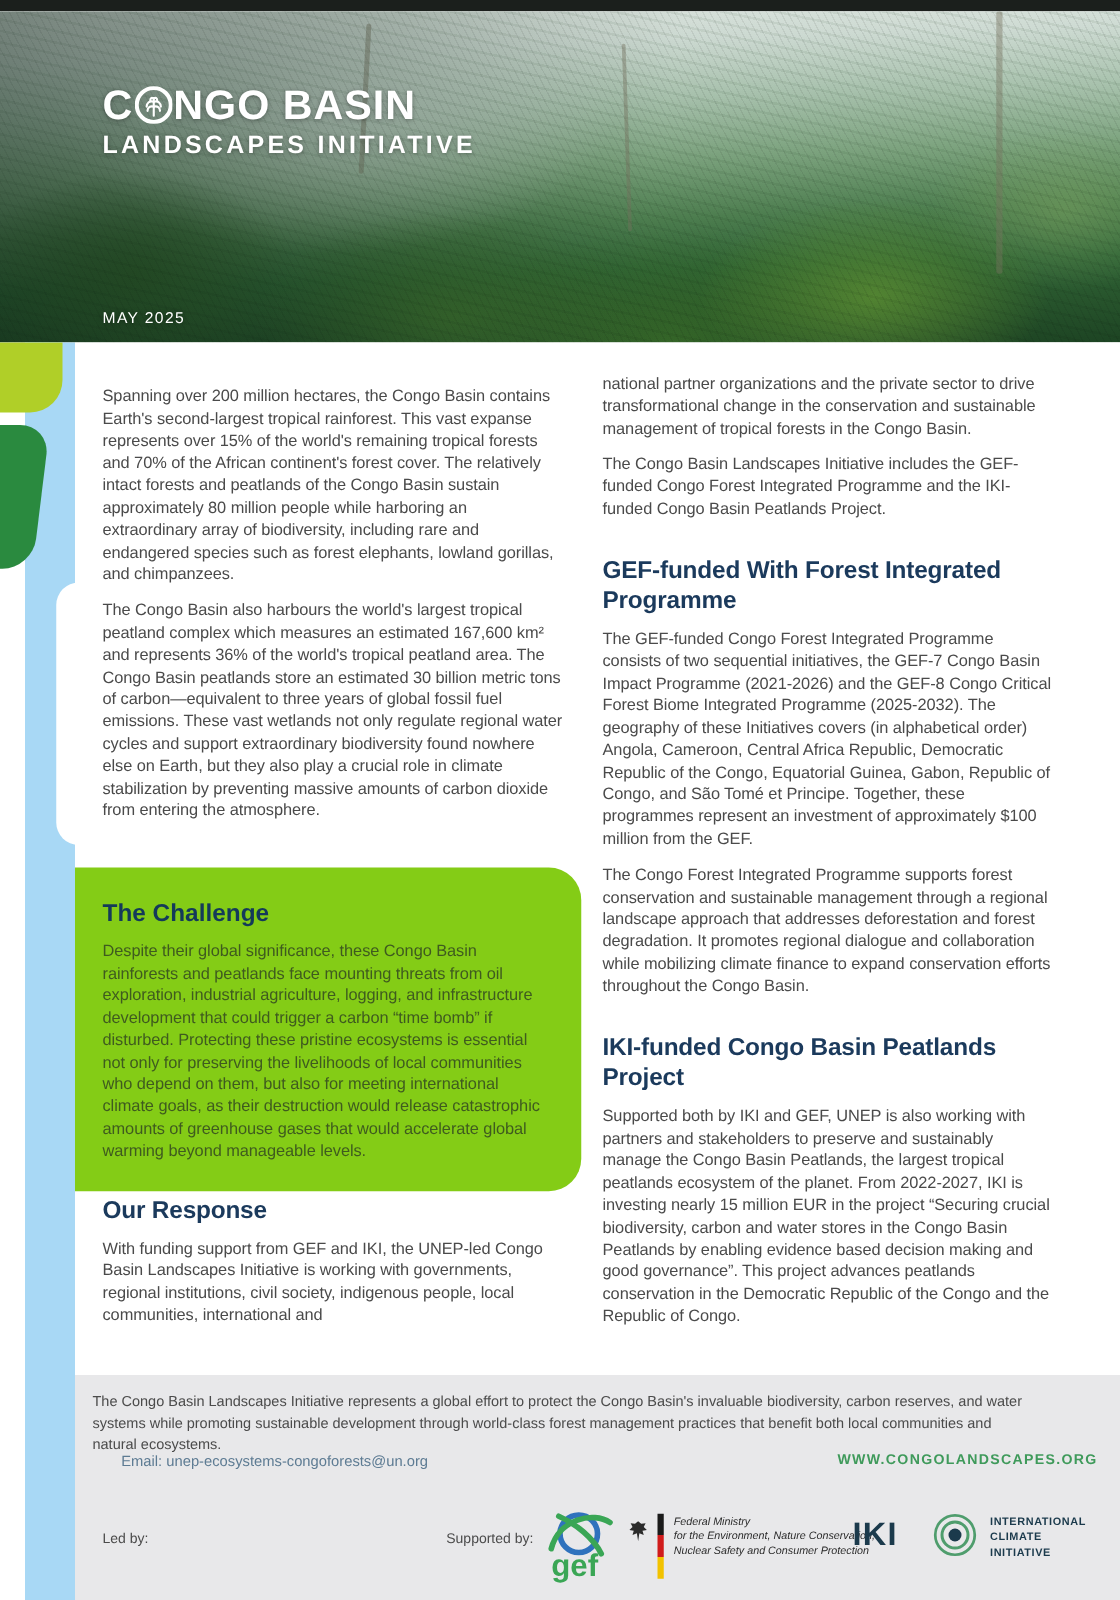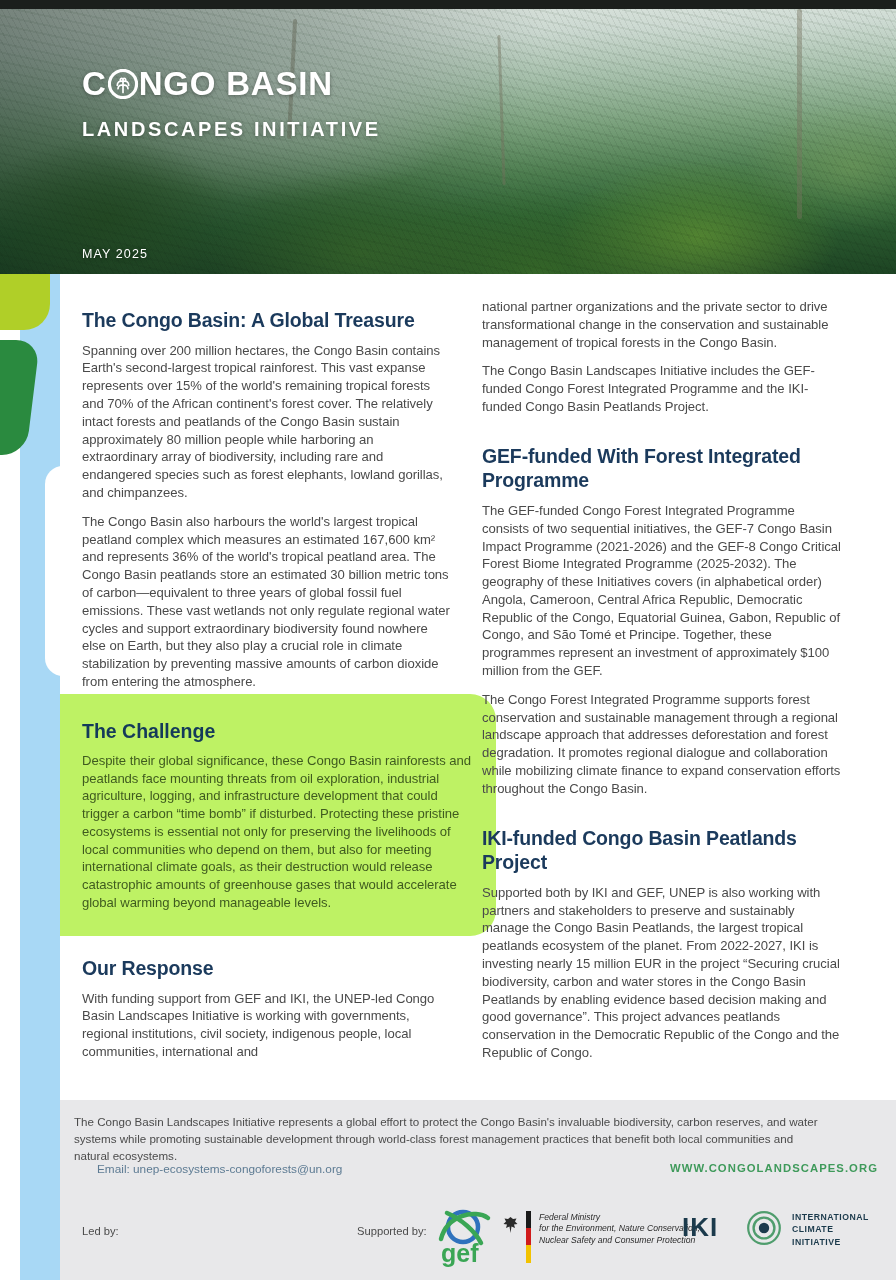--- a/index.html
+++ b/index.html
@@ -92,21 +92,21 @@
   }
   .brand-congo .seg { white-space: pre; }
   .leafmark {
     display: inline-block;
     width: 30px; height: 30px;
     position: relative;
     margin: 0 1px;
     vertical-align: middle;
   }
   .brand-sub {
-    margin-top: 19px;
+    margin-top: 6px;
     font-size: 20px;
     font-weight: 700;
     letter-spacing: 2.6px;
     line-height: 1;
     text-shadow: 0 1px 4px rgba(0,0,0,.35);
   }
 
   .hero-title {
     position: absolute;
     left: 82px; top: 138px;
@@ -195,23 +195,23 @@
     letter-spacing: -0.05px;
   }
   p.body:last-child { margin-bottom: 0; }
 
   .spacer-lg { height: 17px; }
 
   
   .challenge {
     position: absolute;
     left: 0px; top: 420px;
-    width: 436px;
+    width: 405px;
     padding: 26px 24px 24px 22px;
-    background: #bef264;
+    background: #84cc16;
     border-top-right-radius: 26px;
     border-bottom-right-radius: 26px;
   }
   .challenge h2 {
     color: #143a5a;
     font-size: 19.5px;
     font-weight: 700;
     margin-bottom: 9px;
   }
   .challenge p {
@@ -387,21 +387,20 @@
   </div>
 
   <div class="rail-blue"></div>
   <div class="rail-lime"></div>
   <div class="rail-green"></div>
   <div class="rail-white-notch"></div>
 
   <div class="content">
 
     <div class="col-left">
-      <h2 class="section-title">The Congo Basin: A Global Treasure</h2>
       <p class="body">Spanning over 200 million hectares, the Congo Basin contains Earth's second-largest tropical rainforest. This vast expanse represents over 15% of the world's remaining tropical forests and 70% of the African continent's forest cover. The relatively intact forests and peatlands of the Congo Basin sustain approximately 80 million people while harboring an extraordinary array of biodiversity, including rare and endangered species such as forest elephants, lowland gorillas, and chimpanzees.</p>
       <p class="body">The Congo Basin also harbours the world's largest tropical peatland complex which measures an estimated 167,600 km² and represents 36% of the world's tropical peatland area. The Congo Basin peatlands store an estimated 30 billion metric tons of carbon—equivalent to three years of global fossil fuel emissions. These vast wetlands not only regulate regional water cycles and support extraordinary biodiversity found nowhere else on Earth, but they also play a crucial role in climate stabilization by preventing massive amounts of carbon dioxide from entering the atmosphere.</p>
     </div>
 
     <div class="challenge">
       <h2>The Challenge</h2>
       <p>Despite their global significance, these Congo Basin rainforests and peatlands face mounting threats from oil exploration, industrial agriculture, logging, and infrastructure development that could trigger a carbon “time bomb” if disturbed. Protecting these pristine ecosystems is essential not only for preserving the livelihoods of local communities who depend on them, but also for meeting international climate goals, as their destruction would release catastrophic amounts of greenhouse gases that would accelerate global warming beyond manageable levels.</p>
     </div>
 
     <div class="response">

